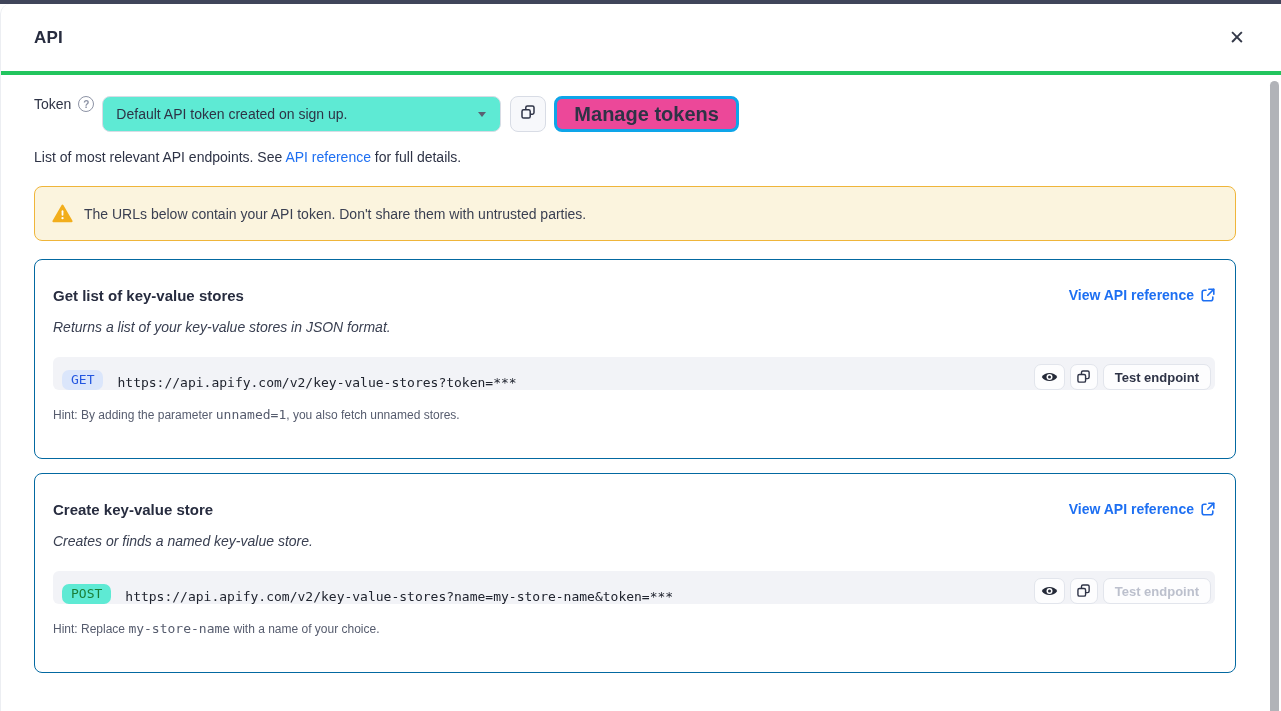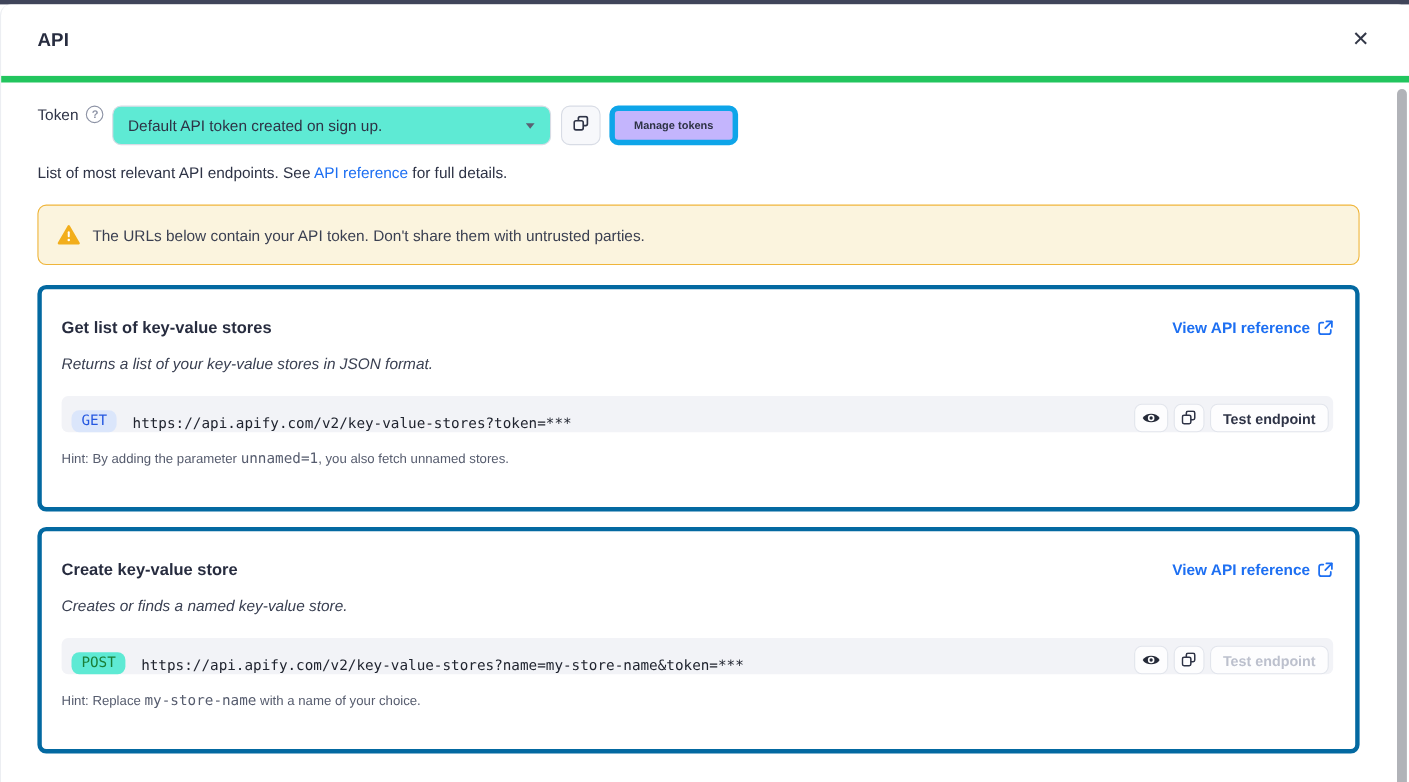--- a/index.html
+++ b/index.html
@@ -15,21 +15,21 @@
     position: relative;
     height: 707px;
     background: #fff;
     border-radius: 10px 10px 0 0;
     border-left: 1px solid #eceef2;
     overflow: hidden;
   }
   .modal-header {
     display: flex; align-items: center; justify-content: space-between;
     height: 71px; padding: 0 34px 0 33px;
-    border-bottom: 6px solid #22c55e;
+    border-bottom: 4px solid #22c55e;
   }
   .modal-title { font-size: 17px; font-weight: 700; color: #272c3f; letter-spacing: .2px; }
   .close-btn {
     background: none; border: none; cursor: pointer;
     font-size: 19px; line-height: 1; color: #333848; padding: 2px;
   }
   .modal-body { padding: 21px 45px 0 33px; position: relative; }
 
   
   .token-row { display: flex; align-items: flex-start; }
@@ -49,41 +49,41 @@
     width: 0; height: 0; border-left: 4.5px solid transparent;
     border-right: 4.5px solid transparent; border-top: 5.5px solid #5a6072;
   }
   .icon-btn-lg {
     width: 36px; height: 36px; margin-left: 9px;
     background: #f7f8fb; border: 1px solid #d8dce5; border-radius: 8px;
     display: inline-flex; align-items: center; justify-content: center; cursor: pointer;
   }
   .btn {
     height: 36px; margin-left: 8px; padding: 0 17px;
-    background: #c4b5fd; border: 5px solid #0ea5e9; border-radius: 8px;
+    background: #ec4899; border: 3px solid #0ea5e9; border-radius: 8px;
     font-family: "Liberation Sans", sans-serif;
-    font-size: 10px; font-weight: 700; color: #2e3346; cursor: pointer;
+    font-size: 20px; font-weight: 700; color: #2e3346; cursor: pointer;
   }
 
   
   .intro { margin-top: 17px; font-size: 14px; color: #2e3346; }
   .intro a { color: #1d6ff2; text-decoration: none; cursor: pointer; }
 
   
   .warning {
     margin-top: 21px; height: 55px;
     background: #fbf4de; border: 1px solid #efb53a; border-radius: 8px;
     display: flex; align-items: center; padding: 0 17px;
   }
   .warning-text { font-size: 14px; color: #3a3f51; margin-left: 11px; }
 
   
   .card {
     margin-top: 18px;
-    border: 4px solid #0369a1; border-radius: 8px;
+    border: 1px solid #0369a1; border-radius: 8px;
     padding: 27px 20px 36px 18px;
     background: #fff;
   }
   .card + .card { margin-top: 14px; }
   .card-head { display: flex; align-items: flex-start; justify-content: space-between; }
   .card-title { font-size: 15px; font-weight: 700; color: #272c3f; }
   .card-link {
     display: inline-flex; align-items: center; gap: 7px;
     font-size: 14px; font-weight: 700; color: #1d6ff2; text-decoration: none; cursor: pointer;
   }

